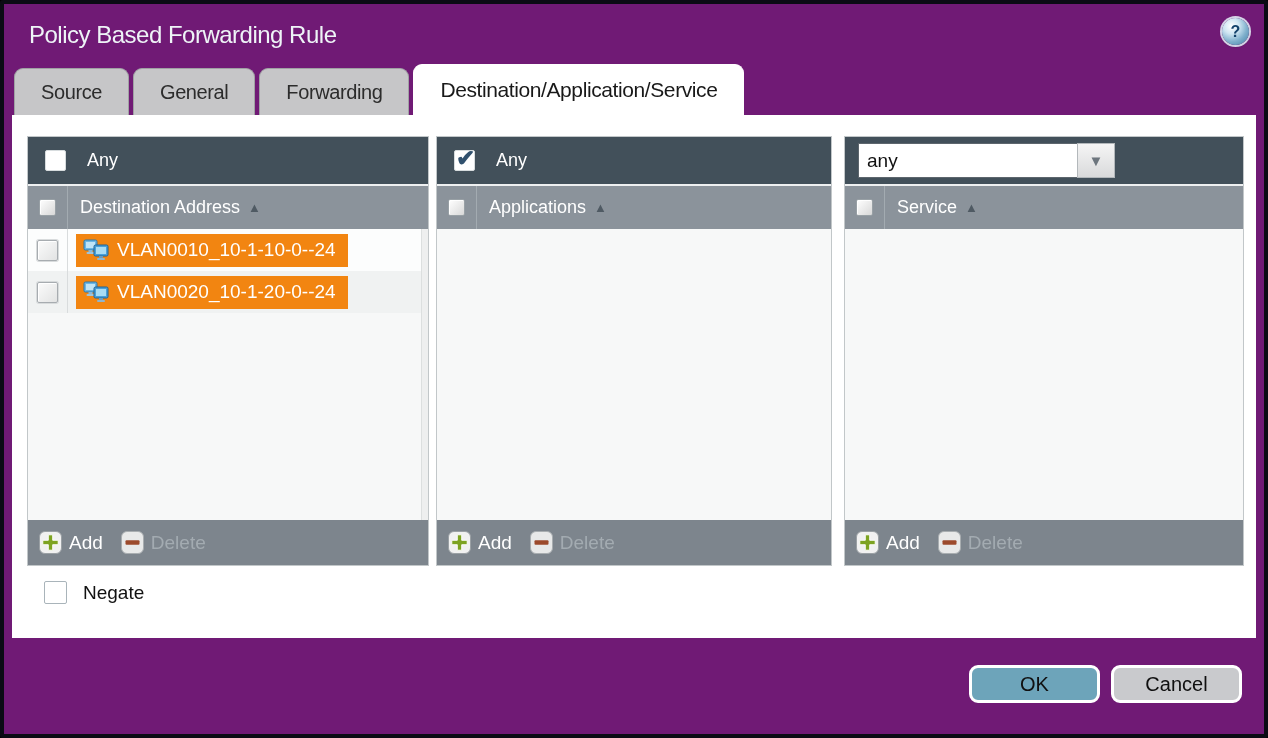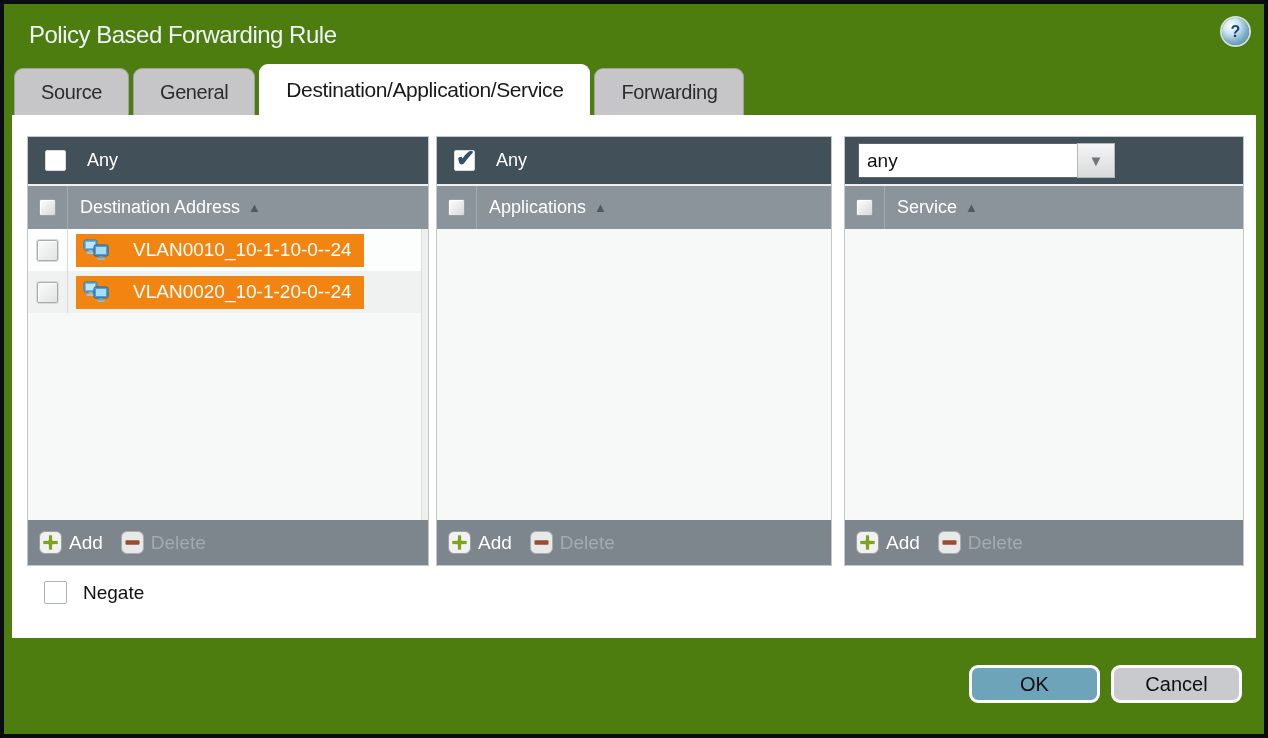--- a/index.html
+++ b/index.html
@@ -1,21 +1,21 @@
 <!DOCTYPE html>
 <html><head>
 <meta charset="utf-8">
 <style>
   * { margin:0; padding:0; box-sizing:border-box; }
   html,body { width:1268px; height:738px; }
   body { font-family:"Liberation Sans", sans-serif; background:#000; }
 
   .window {
     position:relative; width:1268px; height:738px;
-    background:#4d7c0f;
+    background:#701a75;
     border:4px solid #0b0b14; border-radius:3px;
     overflow:hidden;
   }
 
   
   .titlebar { position:absolute; top:0; left:0; right:0; height:62px; }
   .title {
     position:absolute; left:25px; top:17px;
     color:#eef4f7; font-size:24px; letter-spacing:-0.5px; font-weight:400;
   }
@@ -86,21 +86,21 @@
   }
   .list-row { height:42px; display:flex; align-items:center; }
   .list-row.odd  { background:#fcfdfd; }
   .list-row.even { background:#f0f2f2; }
   .row-cbx-cell {
     width:40px; flex:0 0 40px; display:flex; justify-content:center;
     border-right:1px solid #d9dcdd; height:100%; align-items:center;
   }
   .row-chip {
     margin-left:8px; height:33px; background:#f28511;
-    display:inline-flex; align-items:center; gap:24px;
+    display:inline-flex; align-items:center; gap:8px;
     padding:0 12px 0 7px; color:#ffffff; font-size:19px; cursor:pointer;
   }
 
   .col-footer {
     height:45px; flex:0 0 45px; background:#7d858d;
     display:flex; align-items:center; padding-left:11px; gap:18px;
   }
   .footer-btn { display:flex; align-items:center; gap:7px; cursor:pointer; }
   .footer-btn .lbl { font-size:19px; }
   .footer-btn.add .lbl { color:#ffffff; }
@@ -179,22 +179,22 @@
 <div class="window">
 
   <div class="titlebar">
     <span class="title">Policy Based Forwarding Rule</span>
     <div class="help-icon">?</div>
   </div>
 
   <div class="tabs">
     <div class="tab">Source</div>
     <div class="tab">General</div>
+    <div class="tab">Forwarding</div>
     <div class="tab active">Destination/Application/Service</div>
-    <div class="tab">Forwarding</div>
   </div>
 
   <div class="panel">
     <div class="columns">
 
       <section class="col col-dest">
         <div class="col-topbar">
           <span class="cbx cbx-any"></span>
           <span class="any-label">Any</span>
         </div>

